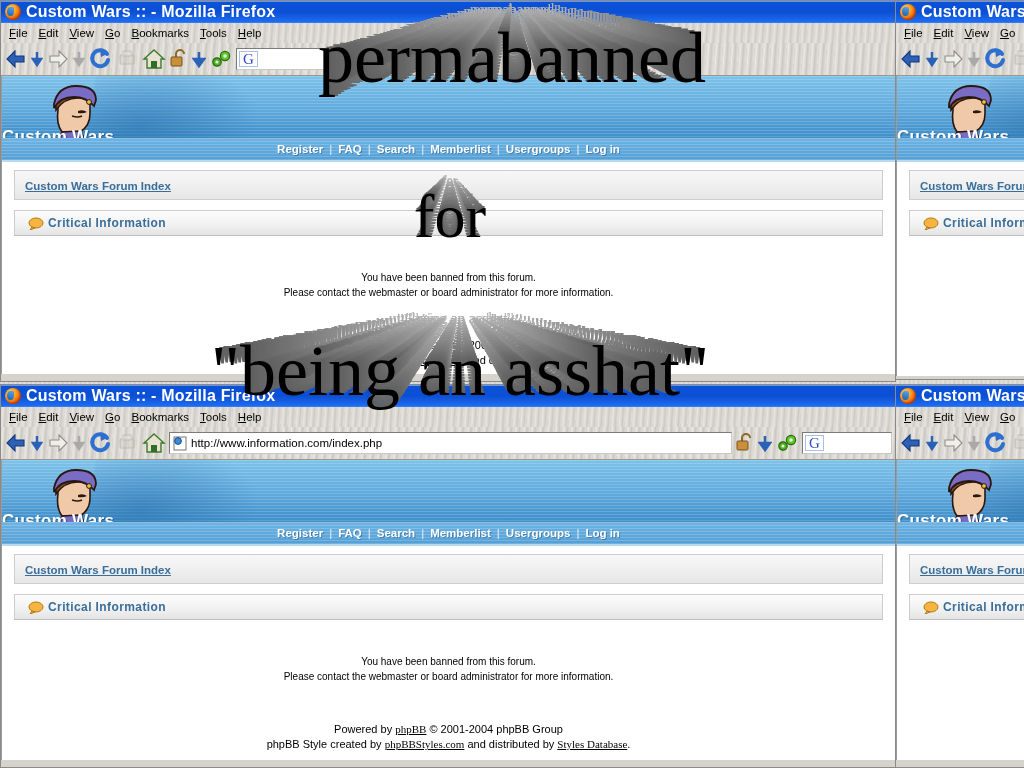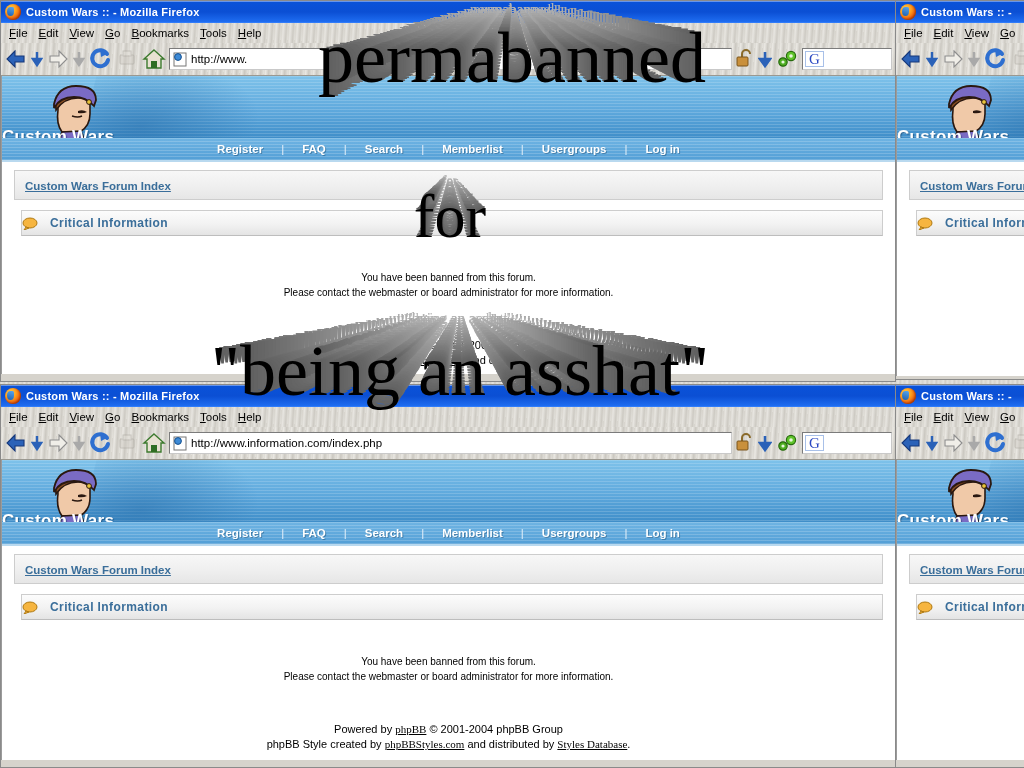--- a/index.html
+++ b/index.html
@@ -26,21 +26,21 @@
     border: 1px solid #8a8a8a;
     box-sizing: border-box;
     overflow: hidden;
   }
   .titlebar {
     height: 22px;
     background: linear-gradient(180deg, #1a63e8 0%, #0a52d8 6%, #0b4fd4 50%, #1e6cf0 94%, #3a85ff 100%);
     display: flex; align-items: center;
     padding-left: 4px;
     color: #fff;
-    font-size: 11px;
+    font-size: 16px;
     font-weight: bold;
     white-space: nowrap;
     letter-spacing: 0.2px;
     box-shadow: inset 0 1px 0 rgba(255,255,255,0.35);
   }
   .ff-logo {
     width: 16px; height: 16px;
     margin-right: 5px;
     border-radius: 50%;
     background: radial-gradient(circle at 35% 32%, #ffd24d 0%, #ff9d1c 38%, #f06a10 62%, #c63a06 100%);
@@ -135,21 +135,21 @@
   }
   
   .avatar { position: absolute; left: 36px; top: 4px; width: 66px; height: 62px; }
 
   .cw-nav {
     height: 22px;
     background:
       repeating-linear-gradient(180deg, rgba(255,255,255,.18) 0px, rgba(255,255,255,.18) 1px, rgba(0,0,0,0) 1px, rgba(0,0,0,0) 3px),
       linear-gradient(180deg,#6fb4e3 0%, #539fd6 100%);
     display: flex; align-items: center; justify-content: center;
-    gap: 18px;
+    gap: 6px;
     border-bottom: 2px solid #b9d9ef;
     font-size: 11.5px; font-weight: bold;
   }
   .cw-nav a { color: #ffffff; text-decoration: none; text-shadow: 1px 1px 0 rgba(20,70,110,.45); cursor: pointer;}
   .cw-nav .sep { color: #e3f0fa; font-weight: normal; }
 
   .cw-body { padding: 8px 12px 0 12px; }
   .crumbbar {
     border: 1px solid #cdcdcd;
     background: linear-gradient(180deg,#f7f7f7 0%, #efefef 55%, #e6e6e6 100%);
@@ -157,22 +157,22 @@
     margin-bottom: 10px;
   }
   .crumbbar a {
     color: #3a6e9a; font-size: 11.5px; font-weight: bold;
     text-decoration: underline; cursor: pointer;
   }
   .panel-head {
     background: linear-gradient(180deg,#fcfcfc 0%, #f2f2f2 55%, #e4e4e4 100%);
     border: 1px solid #cdcdcd;
     border-bottom-color: #bdbdbd;
-    padding: 5px 0;
-    display: flex; align-items: center; gap: 12px; margin-left: 7px;
+    padding: 5px 13px;
+    display: flex; align-items: center; gap: 4px;
   }
   .bubble-icon { width: 16px; height: 13px; flex:0 0 auto; }
   .panel-head-title { color: #3a6e9a; font-size: 12px; font-weight: bold; letter-spacing:.4px;}
   .panel-body {
     background: #fff;
     padding: 34px 10px 22px 10px;
     text-align: center;
     font-size: 10px;
     color: #000;
     line-height: 15px;
@@ -317,27 +317,20 @@
           <path d="M12 2 L21 6 L13 10 Z" fill="#2e6fd0"></path>
         </svg>
       <svg class="tbicon" viewBox="0 0 24 24" style="opacity:.45">
           <rect x="5" y="8" width="14" height="9" rx="1" fill="#cfcbc4" stroke="#a09c94"></rect>
           <rect x="8" y="4" width="8" height="5" fill="#e3e0d9" stroke="#a09c94"></rect>
         </svg>
       <svg class="tbicon" viewBox="0 0 24 24">
           <path d="M12 3 L22 12 L19 12 L19 21 L5 21 L5 12 L2 12 Z" fill="#e8e2d2" stroke="#3c7a2e" stroke-width="1.4"></path>
           <rect x="9" y="14" width="6" height="7" fill="#2f6e23"></rect>
         </svg>
-      <div class="urlbar">
-        <svg class="favicon" viewBox="0 0 14 15">
-          <rect x="1" y="1" width="12" height="13" fill="#fff" stroke="#777"></rect>
-          <circle cx="5" cy="5" r="3.4" fill="#3d8ad6" stroke="#14508f"></circle>
-        </svg>
-        <span class="urltext">http://www.</span>
-      </div>
       <svg class="tbicon" style="width:20px" viewBox="0 0 20 24">
         <path d="M7 11 L7 7 A4 4 0 0 1 15 7" fill="none" stroke="#8a6a2a" stroke-width="2"></path>
         <rect x="2" y="10" width="11" height="9" rx="1" fill="#c9903c" stroke="#7a551c"></rect>
       </svg>
       <svg class="tbicon" style="width:14px" viewBox="0 0 14 24">
           <path d="M7 5 L7 13 M2 12 L7 19 L12 12 Z" fill="#2b62b8" stroke="#2b62b8" stroke-width="2.6"></path>
         </svg>
       <svg class="tbicon" viewBox="0 0 24 24">
         <circle cx="8" cy="15" r="4.2" fill="#4fae22" stroke="#276b0d" stroke-width="1.2"></circle>
         <circle cx="8" cy="15" r="1.6" fill="#e8f5dd"></circle>

